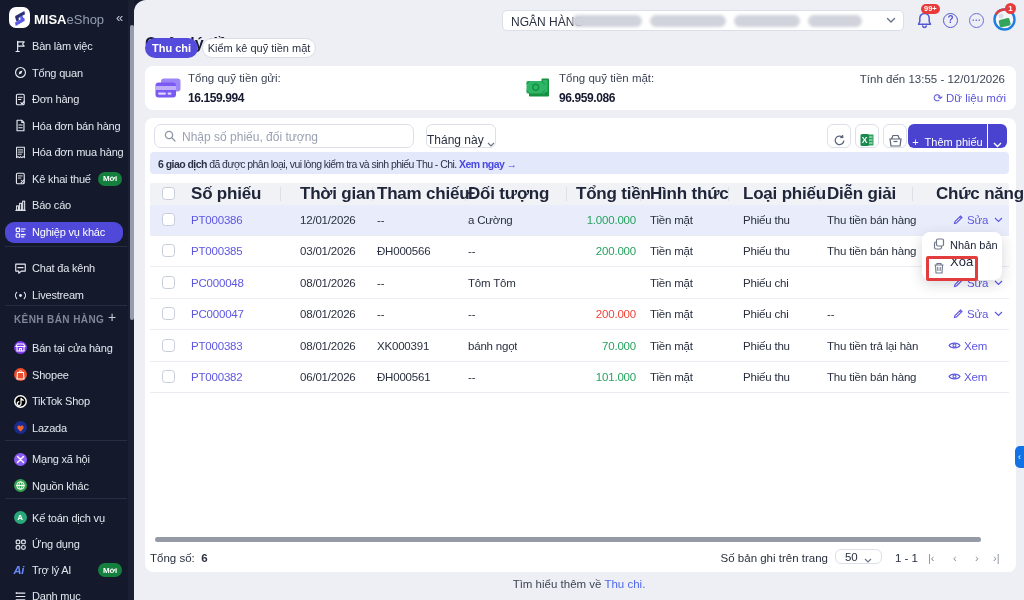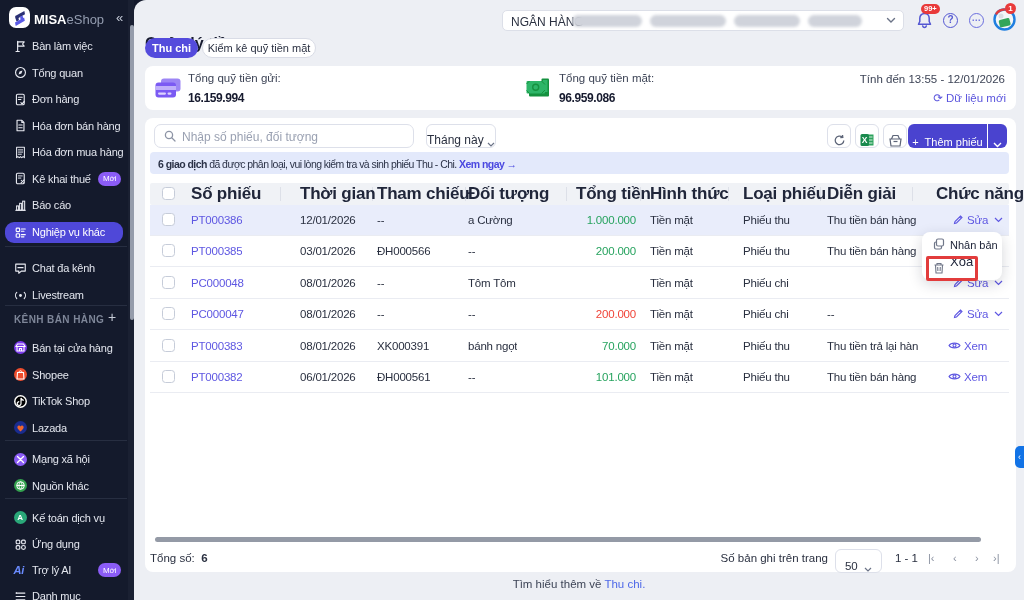--- a/index.html
+++ b/index.html
@@ -9,21 +9,21 @@
 
 
 #sidebar { left:0; top:0; width:134px; height:600px; background:#141a2c; }
 #sb-rail { left:128px; top:0; width:6px; height:600px; background:#1a2032; }
 #sb-thumb { left:130px; top:25px; width:3.5px; height:295px; background:#959cab; border-radius:2px; }
 .logo-box { left:9px; top:7px; width:21px; height:21px; background:#fff; border-radius:7px; }
 .mi { left:0; width:134px; height:26px; color:#e3e6ee; font-size:11px; letter-spacing:-0.2px; display:flex; align-items:center; white-space:nowrap; }
 .mi .ic { width:13px; height:13px; margin-left:13.5px; margin-right:5.5px; flex:none; }
 .mi-sel-bg { left:5px; width:118px; height:21px; background:#4f48d8; border-radius:9px; }
 .sb-div { left:5px; width:122px; height:1px; background:#272e41; }
-.badge-moi { position:absolute; left:98px; background:#8b5cf6; color:#fff; font-size:8px; font-weight:normal; padding:2.5px 5px; border-radius:8px; }
+.badge-moi { position:absolute; left:98px; background:#15803d; color:#fff; font-size:8px; font-weight:bold; padding:2.5px 5px; border-radius:8px; }
 .sb-sec { color:#7e8698; font-size:10px; font-weight:bold; letter-spacing:.4px; }
 .cic { width:13px; height:13px; border-radius:50%; margin-left:13.5px; margin-right:5.5px; flex:none; display:flex; align-items:center; justify-content:center; }
 
 
 #main { left:134px; top:0; width:890px; height:600px; background:#edeff4; border-top-left-radius:12px; }
 .card { background:#fff; border-radius:8px; position:absolute; }
 h1.title { left:11px; top:10px; font-size:16px; color:#181c30; position:absolute; font-weight:bold; }
 .pill { position:absolute; height:20px; border-radius:11px; font-size:11px; display:flex; align-items:center; justify-content:center; white-space:nowrap; }
 .pill.on { background:#544bdc; color:#fff; font-weight:bold; }
 .pill.off { background:#fff; color:#2b3142; border:1px solid #d9dce6; }
@@ -429,21 +429,21 @@
           <path d="M1 4.5 C3 1.3 10 1.3 12 4.5 C10 7.7 3 7.7 1 4.5 Z" fill="none" stroke="#5e57e2" stroke-width="1.1"></path>
           <circle cx="6.5" cy="4.5" r="1.5" fill="none" stroke="#5e57e2" stroke-width="1.1"></circle>
         </svg> Xem</div>
     </div>
   </div>
 
 <div class="abs" style="left:155px;top:537px;width:826px;height:5px;background:#949aa6;border-radius:3px;"></div>
 
 <div class="abs" style="left:150px;top:552px;font-size:11.5px;color:#2a3040;">Tổng số:&nbsp; <b>6</b></div>
 <div class="abs" style="left:688px;top:552px;width:140px;text-align:right;font-size:11.5px;color:#2a3040;">Số bản ghi trên trang</div>
-<div class="tbtn" style="left:835px;top:549px;width:47px;height:24px;font-size:11.5px;color:#2a3040;">50&nbsp;&nbsp;<svg width="8" height="5" viewBox="0 0 8 5">
+<div class="tbtn" style="left:835px;top:549px;width:47px;height:15px;font-size:11.5px;color:#2a3040;">50&nbsp;&nbsp;<svg width="8" height="5" viewBox="0 0 8 5">
       <path d="M1 1 L4 4 L7 1" stroke="#6b7387" stroke-width="1.2" fill="none"></path>
     </svg></div>
 <div class="abs" style="left:895px;top:552px;font-size:11.5px;color:#2a3040;">1 - 1</div>
 <div class="abs" style="left:928px;top:552px;font-size:11px;color:#8a91a0;">|‹</div>
 <div class="abs" style="left:953px;top:552px;font-size:11px;color:#8a91a0;">‹</div>
 <div class="abs" style="left:975px;top:552px;font-size:11px;color:#8a91a0;">›</div>
 <div class="abs" style="left:993px;top:552px;font-size:11px;color:#8a91a0;">›|</div>
 
 <div class="abs" style="left:134px;top:578px;width:890px;height:22px;text-align:center;font-size:11.5px;color:#3d4456;">Tìm hiểu thêm về <span style="color:#4e68e8;">Thu chi.</span></div>
 

